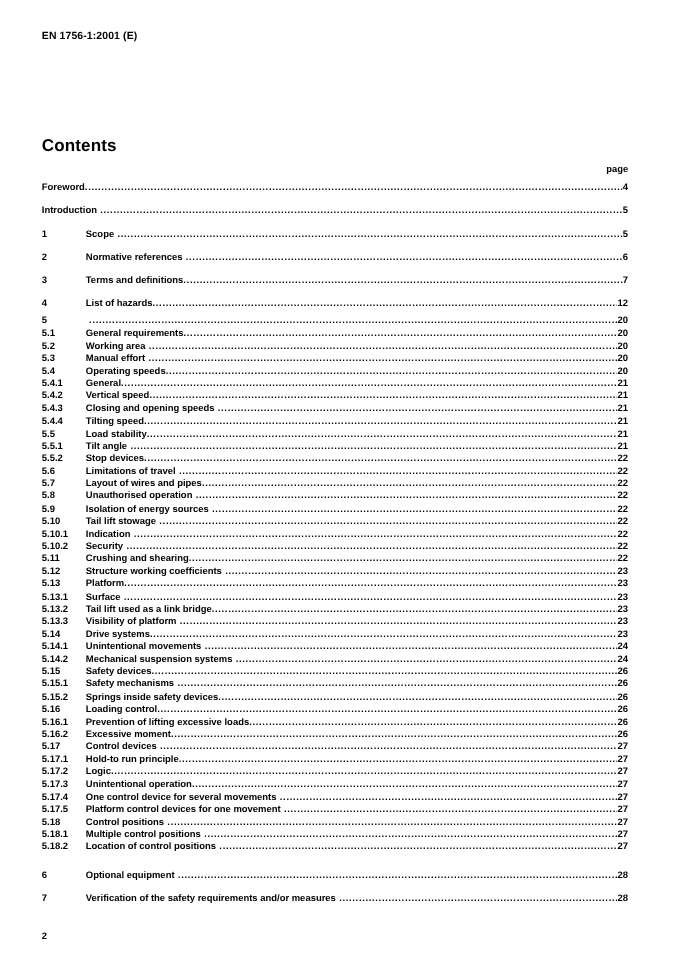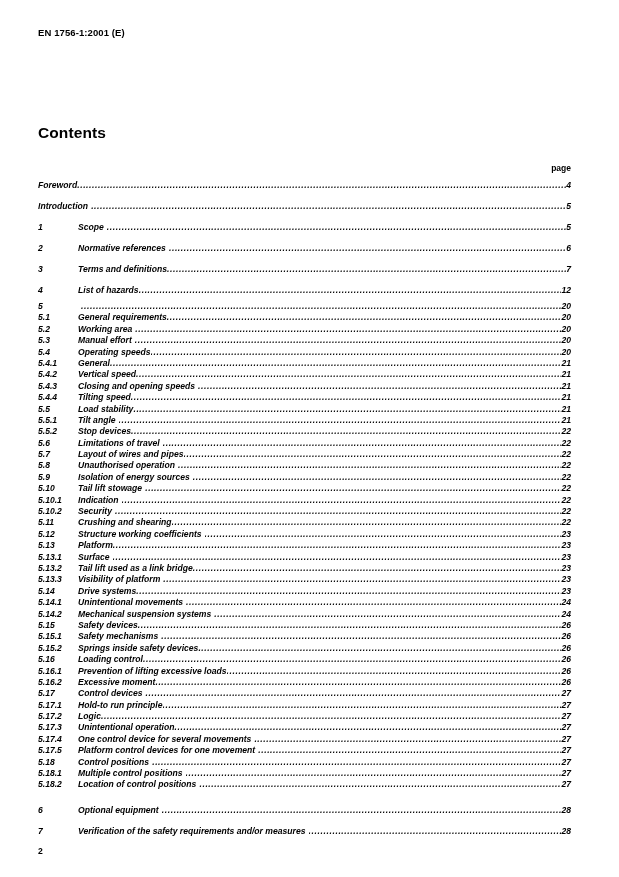--- a/index.html
+++ b/index.html
@@ -35,37 +35,35 @@
     top: 124px;
     font-size: 15.5px;
     font-weight: bold;
     letter-spacing: 0.1px;
   }
   .toc {
     position: absolute;
     left: 38px;
     top: 148px;
     width: 533px;
-    margin-top: 15px;
   }
   .page-label {
     text-align: right;
     font-size: 8.5px;
     font-weight: bold;
     padding-bottom: 2px;
   }
   .toc-row {
     display: flex;
     align-items: center;
     font-size: 8.6px;
     font-weight: bold;
     white-space: nowrap;
     line-height: 11.4px;
     height: 11.4px;
-    font-style: italic;
   }
   .toc-row.loose {
     line-height: 21px;
     height: 21px;
   }
   .toc-row.gap-before {
     margin-top: 9px;
   }
   .num {
     width: 40px;

